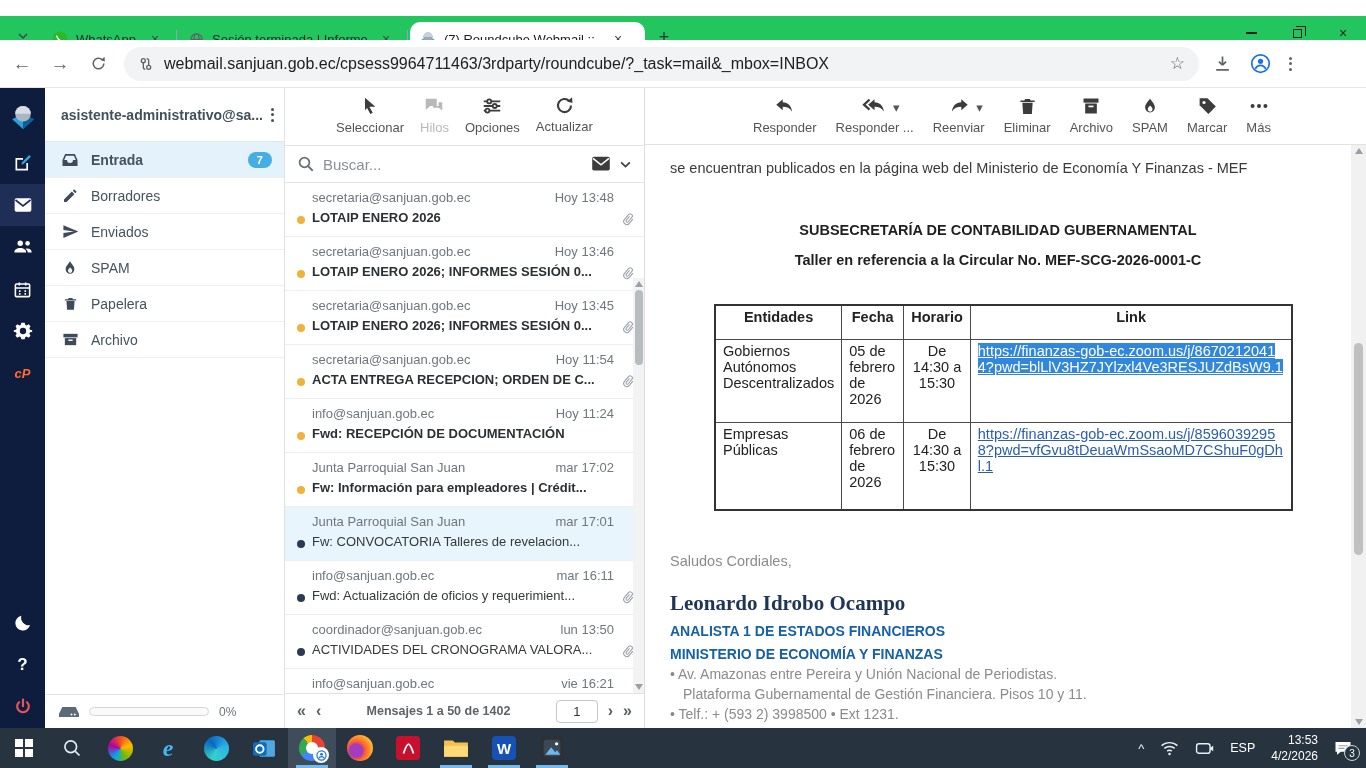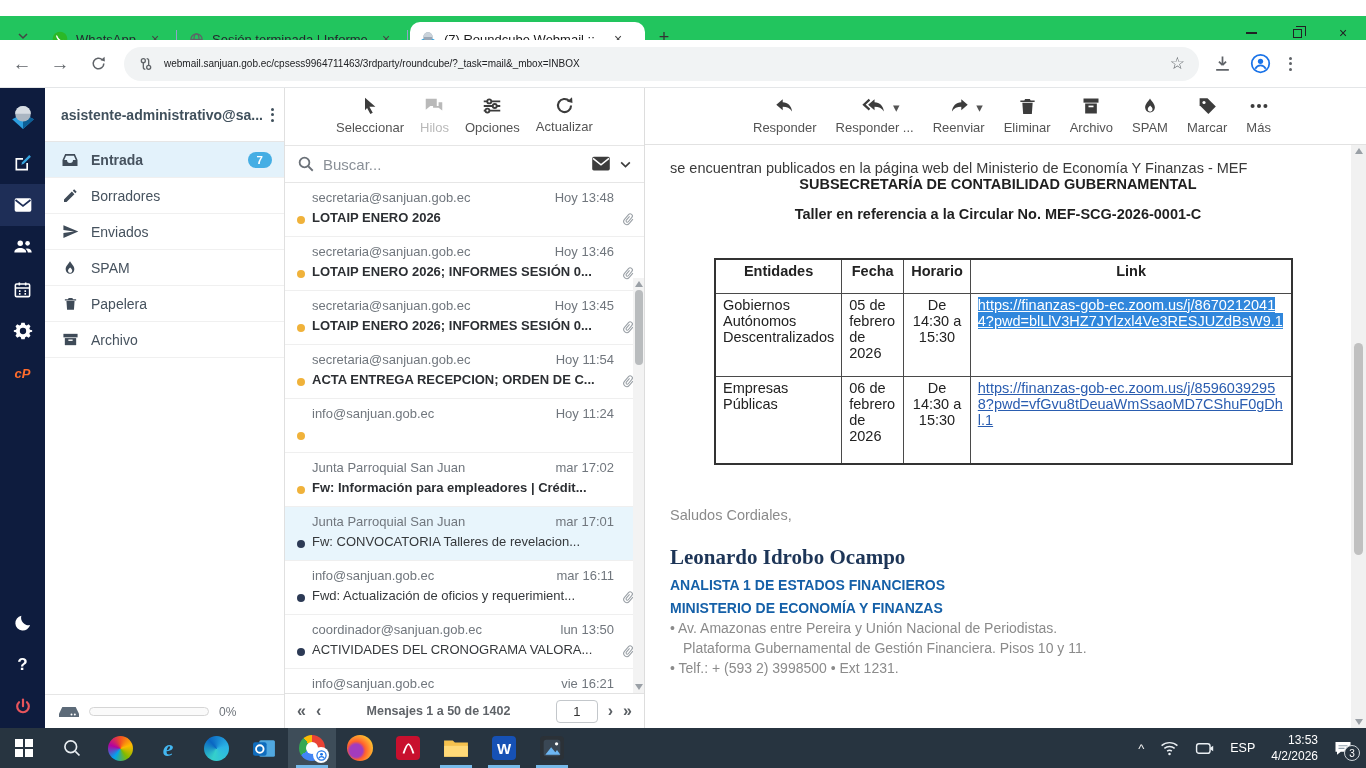--- a/index.html
+++ b/index.html
@@ -21,21 +21,21 @@
 .wc { width:46px; height:34px; display:flex; align-items:center; justify-content:center; color:#202124; font-size:14px; }
 .wc .min-bar { width:11px; height:1.6px; background:#202124; }
 .wc .rest { width:9px; height:9px; border:1.4px solid #202124; position:relative; background:transparent; }
 .wc .rest::before { content:""; position:absolute; left:2px; top:-4px; width:9px; height:9px; border:1.4px solid #202124; border-left:none; border-bottom:none; }
 
 
 .urlrow { position:absolute; left:0; top:40px; width:1366px; height:48px; background:#fff; display:flex; align-items:center; border-bottom:1px solid #e4e6e8; }
 .navbtn { width:32px; height:32px; display:flex; align-items:center; justify-content:center; color:#5f6368; font-size:19px; margin-left:6px; }
 .omnibox { flex:0 0 1075px; height:34px; margin-left:10px; background:#f1f3f4; border-radius:17px; display:flex; align-items:center; padding:0 14px; }
 .siteinfo { color:#5f6368; margin-right:10px; }
-.url { font-size:10px; color:#202124; white-space:nowrap; overflow:hidden; }
+.url { font-size:16px; color:#202124; white-space:nowrap; overflow:hidden; }
 .o-star { margin-left:auto; color:#5f6368; font-size:17px; }
 .rightbtns { display:flex; align-items:center; margin-left:14px; gap:18px; }
 .kebab { display:flex; flex-direction:column; gap:2.5px; }
 .kebab i { width:3px; height:3px; border-radius:50%; background:#5f6368; }
 
 
 .app { position:absolute; left:0; top:88px; width:1366px; height:640px; display:flex; }
 
 
 .rail { width:45px; background:#0e1c3e; display:flex; flex-direction:column; align-items:center; color:#fff; flex-shrink:0; }
@@ -89,21 +89,21 @@
 .pg-label { flex:1; text-align:center; font-size:12.5px; font-weight:bold; color:#5f6368; }
 .pg-input { width:42px; height:23px; border:1px solid #c3c7cb; border-radius:4px; text-align:center; font-size:13px; color:#333; font-family:"Liberation Sans",sans-serif; }
 
 
 .reader { flex:1; display:flex; flex-direction:column; position:relative; }
 .reader-toolbar { height:57px; display:flex; align-items:flex-start; gap:19px; padding:7px 0 0 108px; border-bottom:1px solid #e2e2e2; }
 .tb .iconwrap { position:relative; }
 .caret { position:absolute; right:-12px; bottom:2px; font-size:9px; color:#444; }
 .reader-body { flex:1; overflow:hidden; padding:15px 40px 0 25px; font-size:14.5px; color:#3a3a3a; position:relative; }
 .r-h { text-align:center; font-weight:bold; color:#1f1f1f; font-size:14.5px; }
-.h1 { } .h2 { margin-top:14px; }
+.h1 { margin-top:46px; } .h2 { margin-top:14px; }
 .mtable { border-collapse:collapse; margin:36px 0 0 44px; font-size:14.5px; color:#222; }
 .mtable th,.mtable td { border:1px solid #4a4a4a; vertical-align:top; padding:3px 7px; }
 .mtable { border:2px solid #333; }
 .mtable th { font-weight:bold; text-align:center; height:34px; }
 .col-ent { width:120px; } .col-fec { width:62px; } .col-hor { width:66px; text-align:center; } .col-lnk { width:322px; }
 .mtable td.col-hor { text-align:center; }
 .mtable a { color:#2a5db0; text-decoration:underline; word-break:break-all; }
 .mtable a.hl { background:#3087dc; color:#fff; }
 .row1 td { height:83px; } .row2 td { height:88px; }
 .closing { margin-top:42px; color:#8b8b8b; }
@@ -467,20 +467,21 @@
                 <path d="M17 7v9a5 5 0 01-10 0V6a3.5 3.5 0 017 0v9a2 2 0 01-4 0V7" transform="rotate(40 12 12)"></path>
               </svg>
             </span>
         </div>
         <div class="msg unread">
           <span class="dot"></span>
           <div class="l1">
               <span class="m-from">info@sanjuan.gob.ec</span>
               <span class="m-date">Hoy 11:24</span>
             </div>
+          <div class="subj">Fwd: RECEPCIÓN DE DOCUMENTACIÓN</div>
         </div>
         <div class="msg unread">
           <span class="dot"></span>
           <div class="l1">
               <span class="m-from">Junta Parroquial San Juan</span>
               <span class="m-date">mar 17:02</span>
             </div>
           <div class="subj">Fw: Información para empleadores | Crédit...</div>
         </div>
         <div class="msg read selected">

